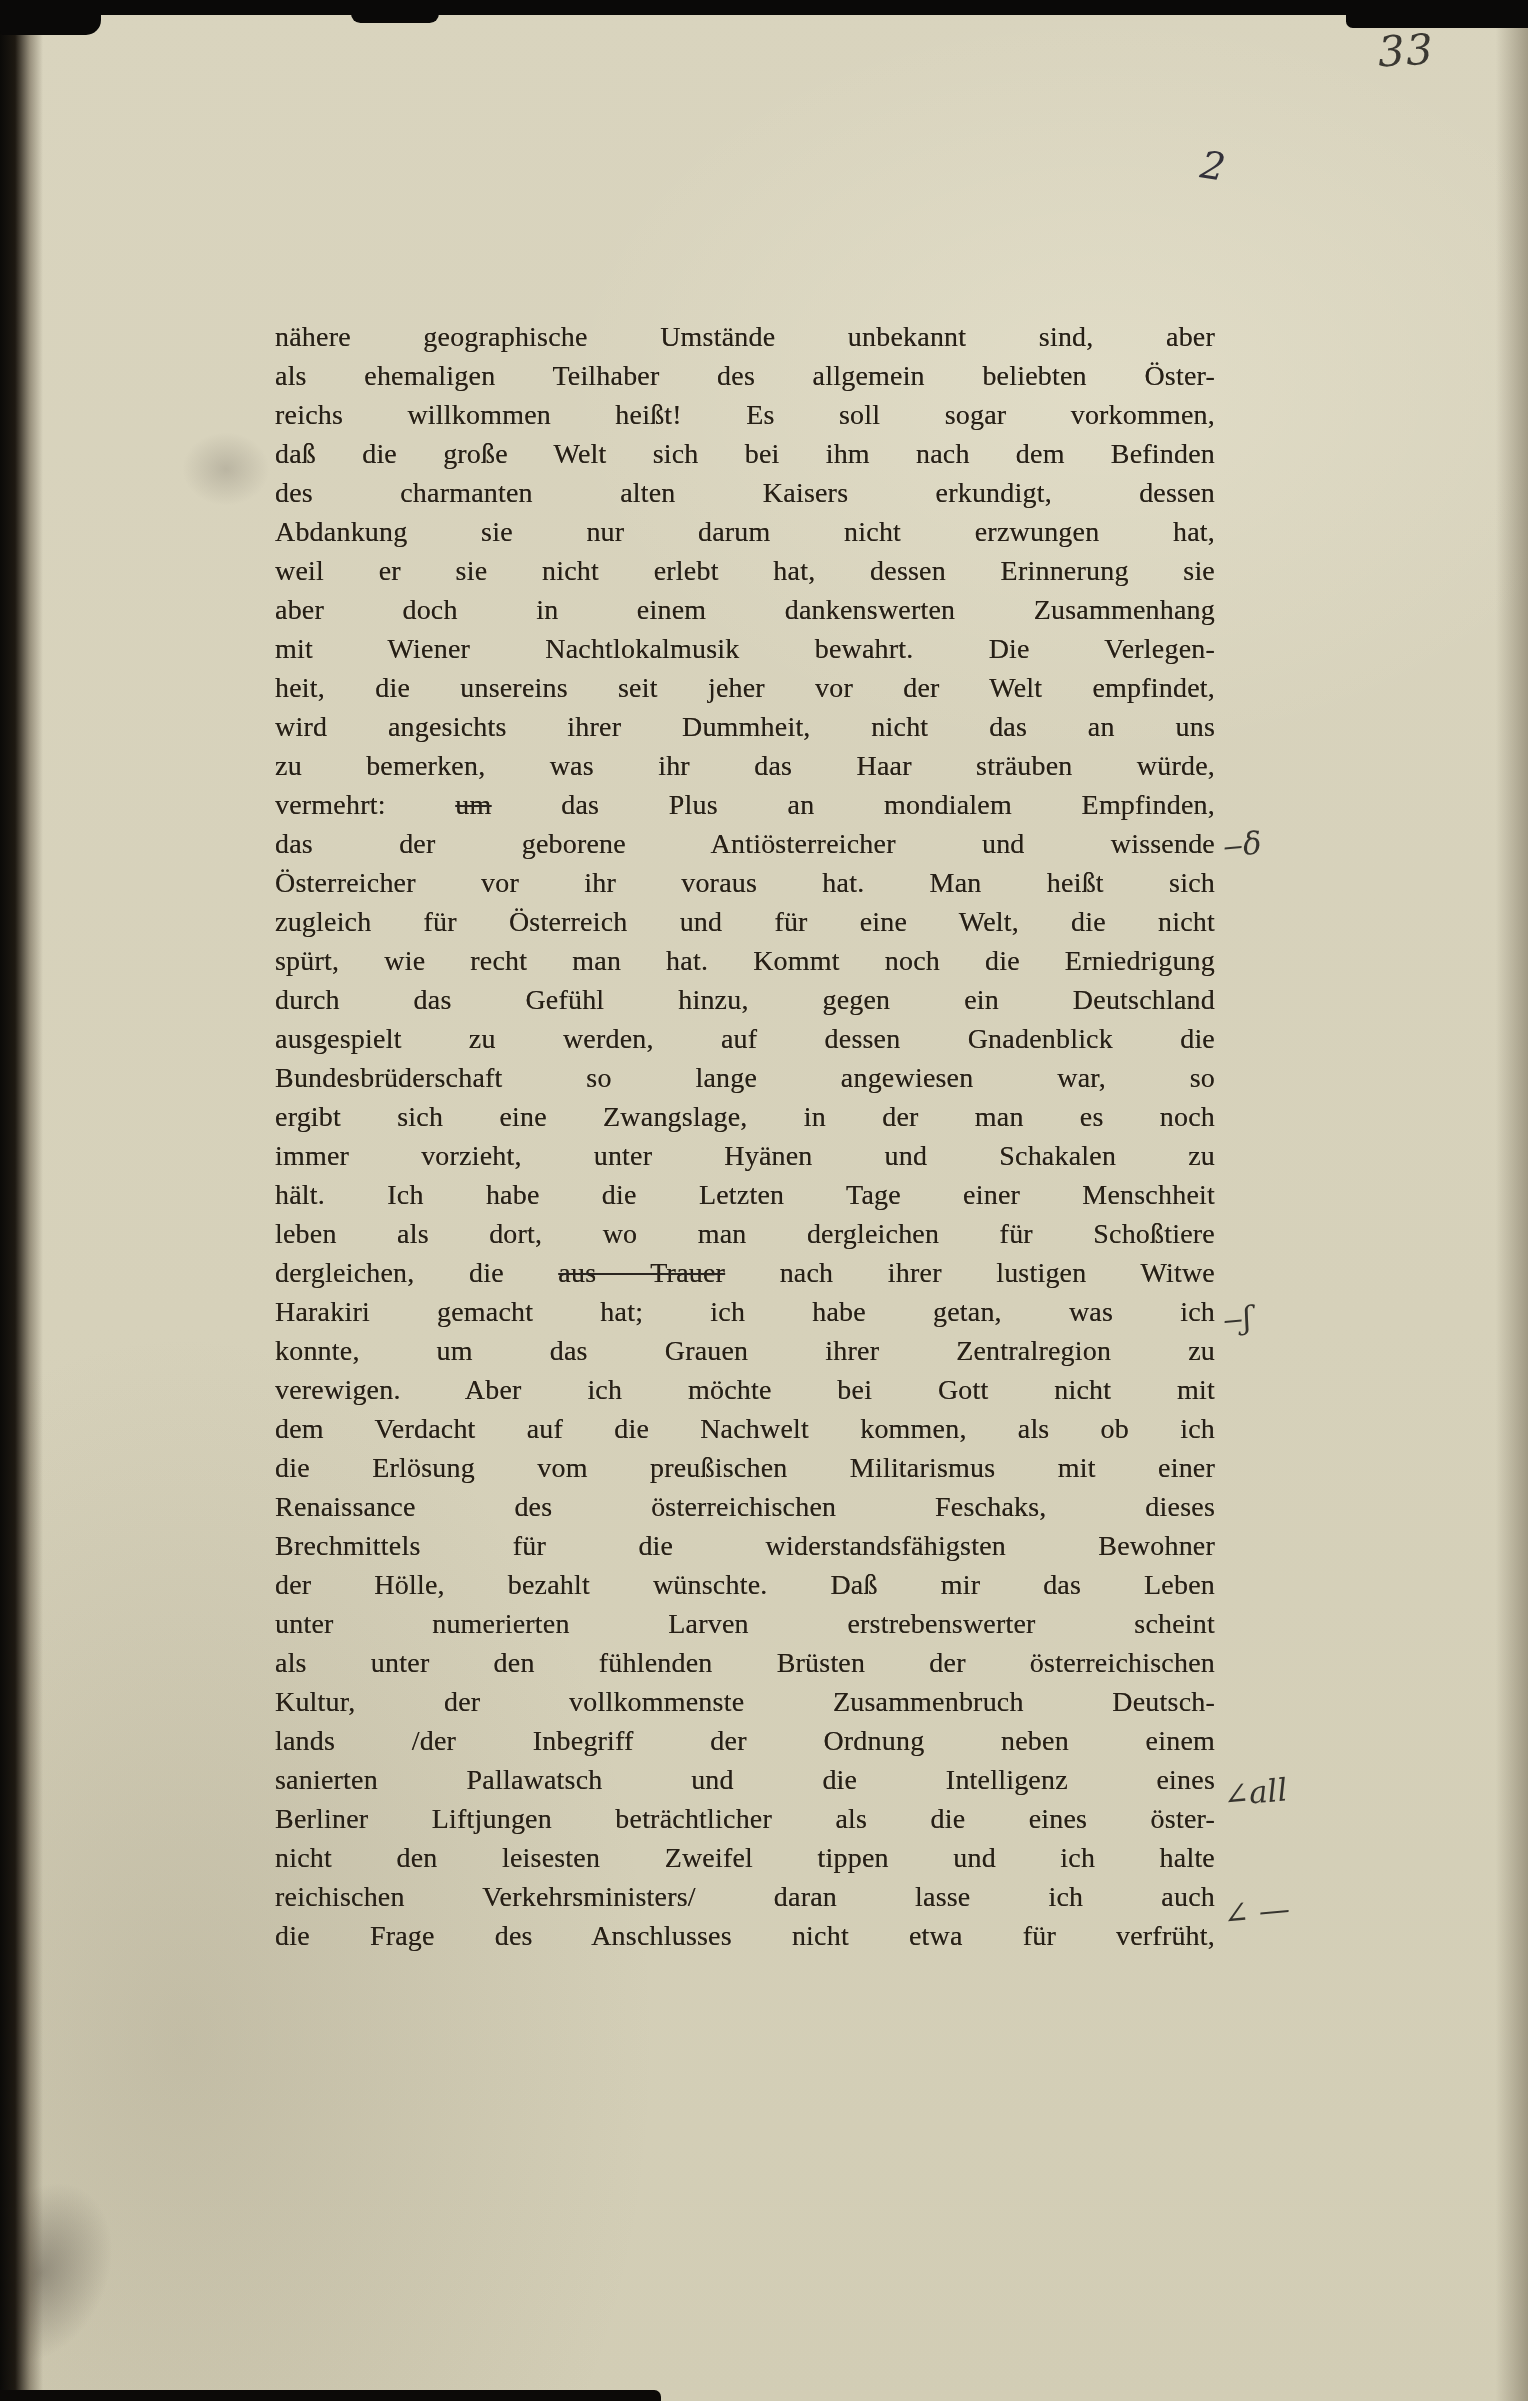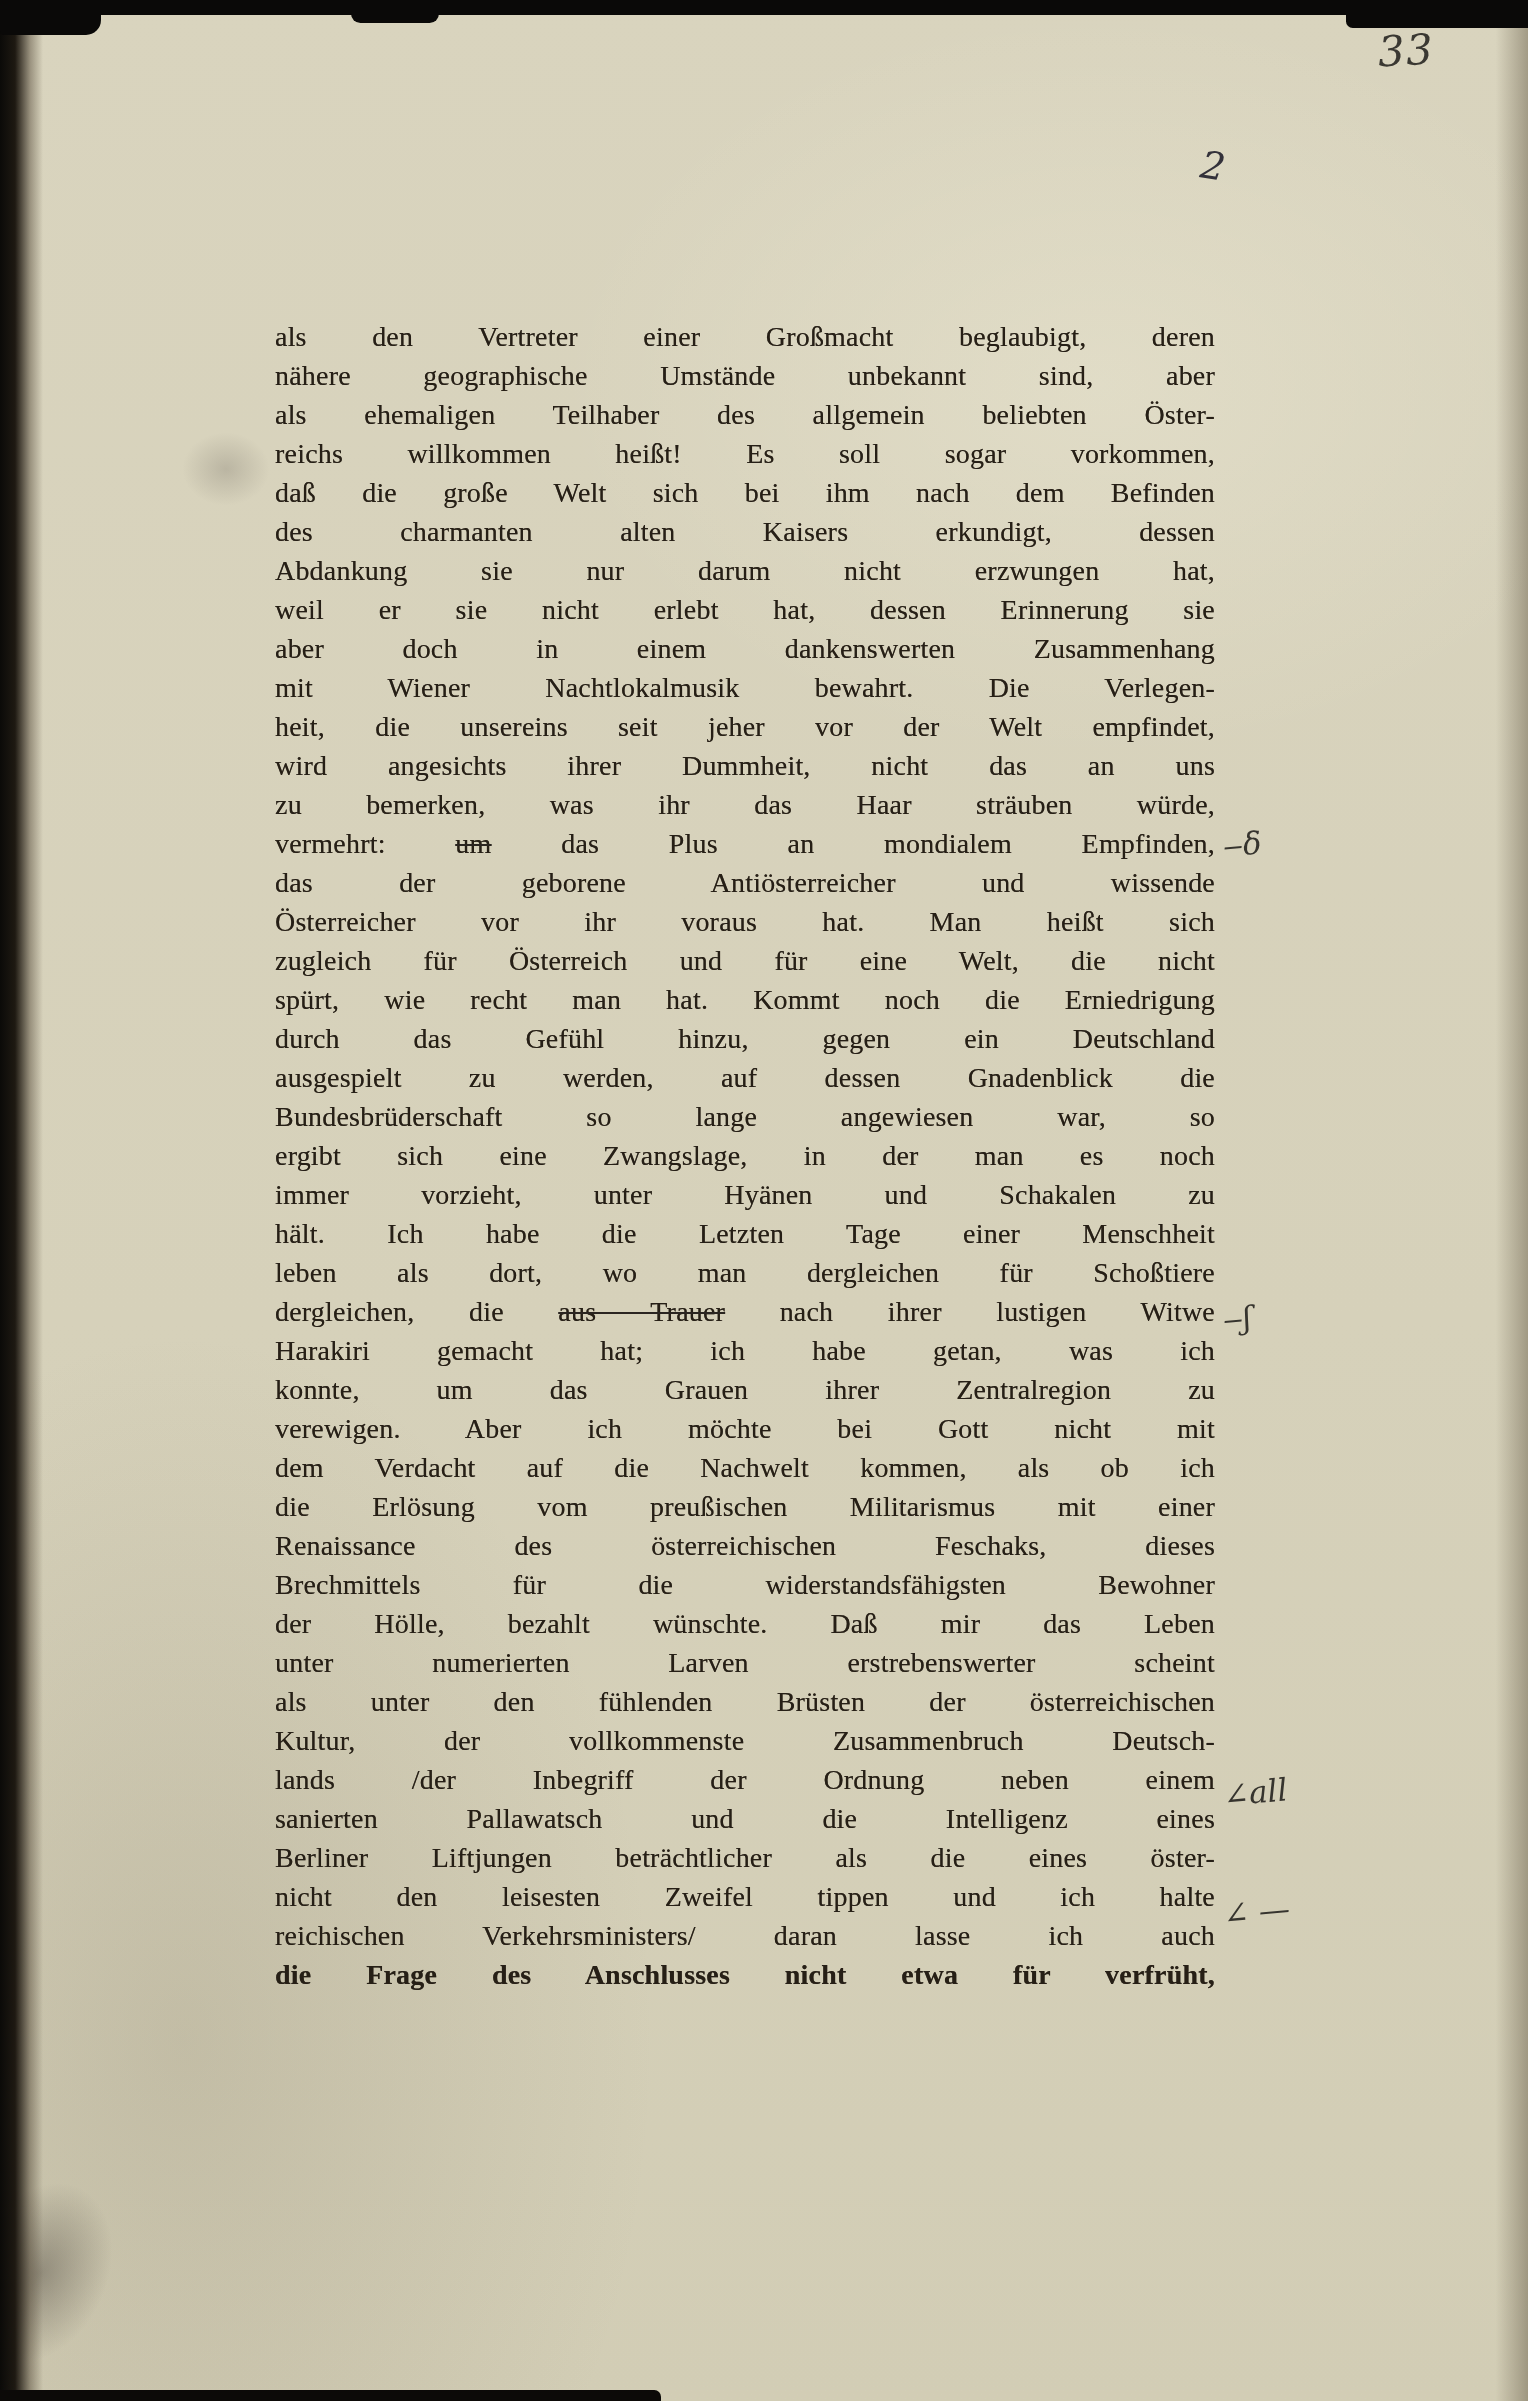--- a/index.html
+++ b/index.html
@@ -52,36 +52,35 @@
     text-align:justify;
     text-align-last:justify;
     height:39px;
     overflow:visible;
   }
   .strike{
     text-decoration:line-through;
     text-decoration-thickness:2.4px;
     text-decoration-color:#2a2520;
   }
-  .bold{font-weight:bold;}
+  .bold{font-weight:normal;}
 </style>
 </head>
 <body>
 
 <div class="paper">
 
   <div class="stain-top-left"></div>
   <div class="scan-bottom-smudge"></div>
 
   <div class="handwriting page-number">33</div>
 
   <div class="handwriting hw-mark-top">2</div>
 
   <div class="text-block">
-      <div class="line"><span>als den Vertreter einer Großmacht beglaubigt, deren</span></div>
       <div class="line"><span>nähere geographische Umstände unbekannt sind, aber</span></div>
       <div class="line"><span>als ehemaligen Teilhaber des allgemein beliebten Öster-</span></div>
       <div class="line"><span>reichs willkommen heißt! Es soll sogar vorkommen,</span></div>
       <div class="line"><span>daß die große Welt sich bei ihm nach dem Befinden</span></div>
       <div class="line"><span>des charmanten alten Kaisers erkundigt, dessen</span></div>
       <div class="line"><span>Abdankung sie nur darum nicht erzwungen hat,</span></div>
       <div class="line"><span>weil er sie nicht erlebt hat, dessen Erinnerung sie</span></div>
       <div class="line"><span>aber doch in einem dankenswerten Zusammenhang</span></div>
       <div class="line"><span>mit Wiener Nachtlokalmusik bewahrt. Die Verlegen-</span></div>
       <div class="line"><span>heit, die unsereins seit jeher vor der Welt empfindet,</span></div>

